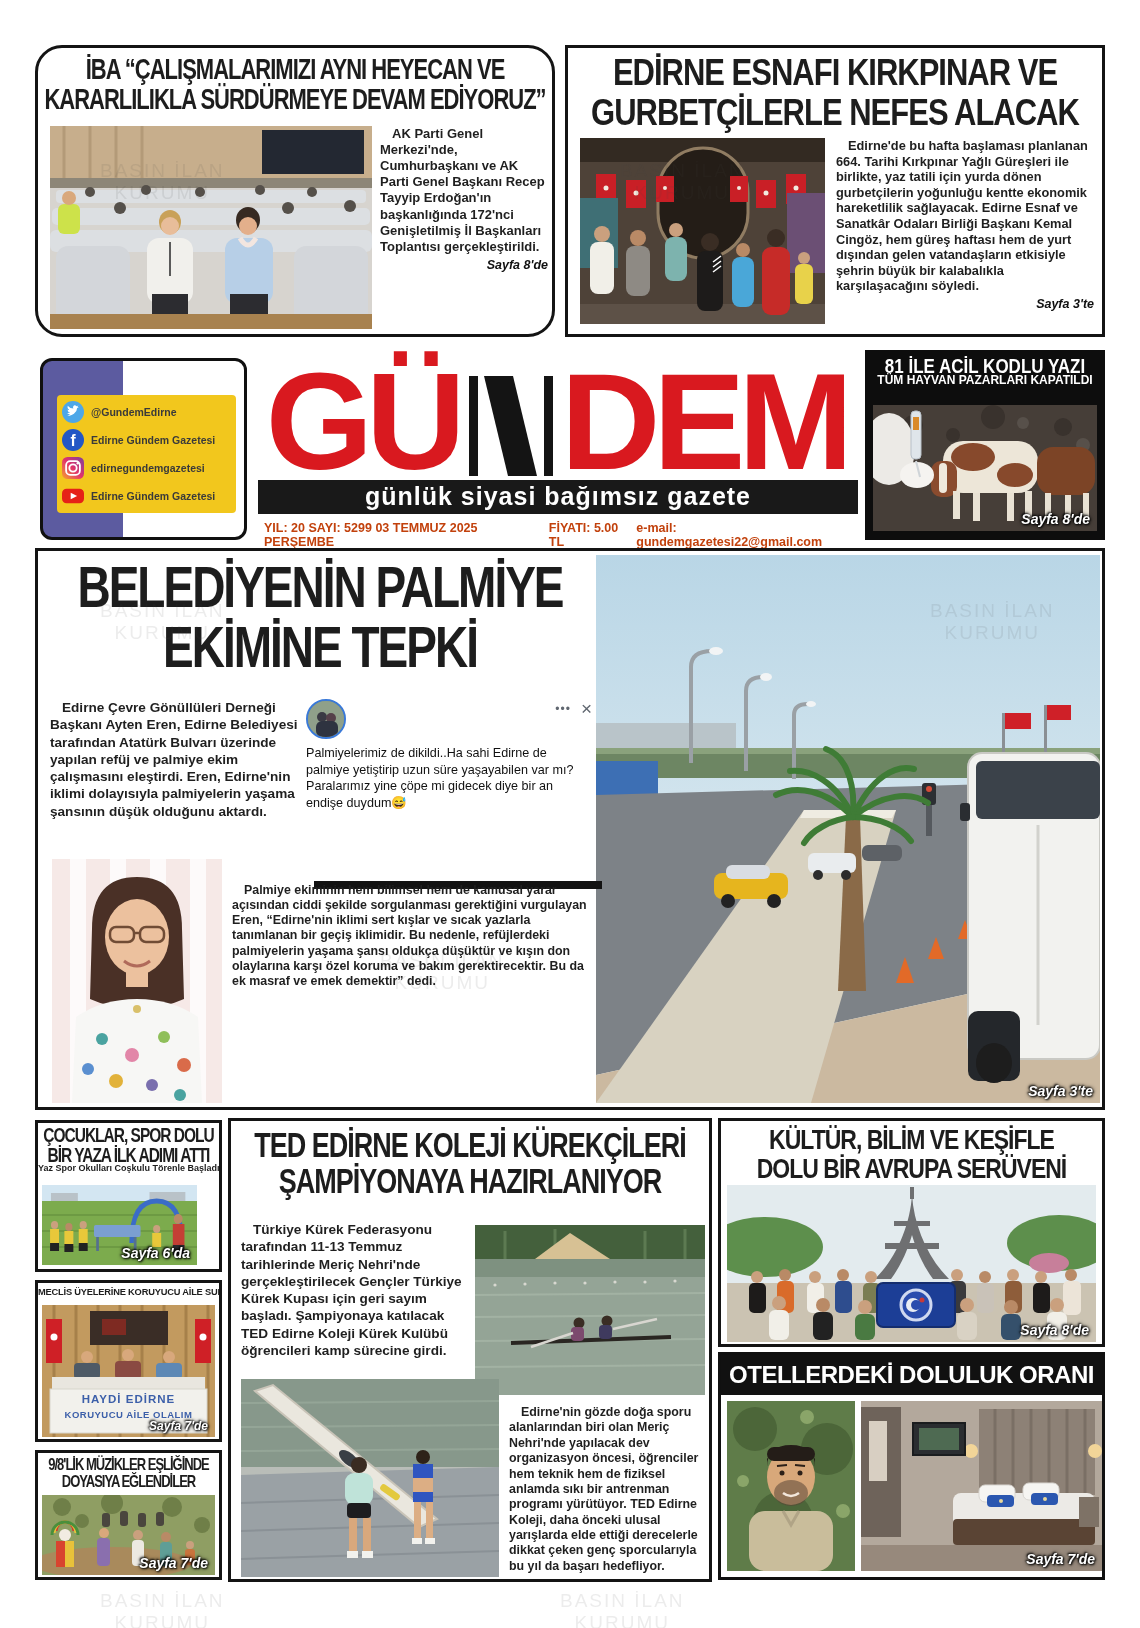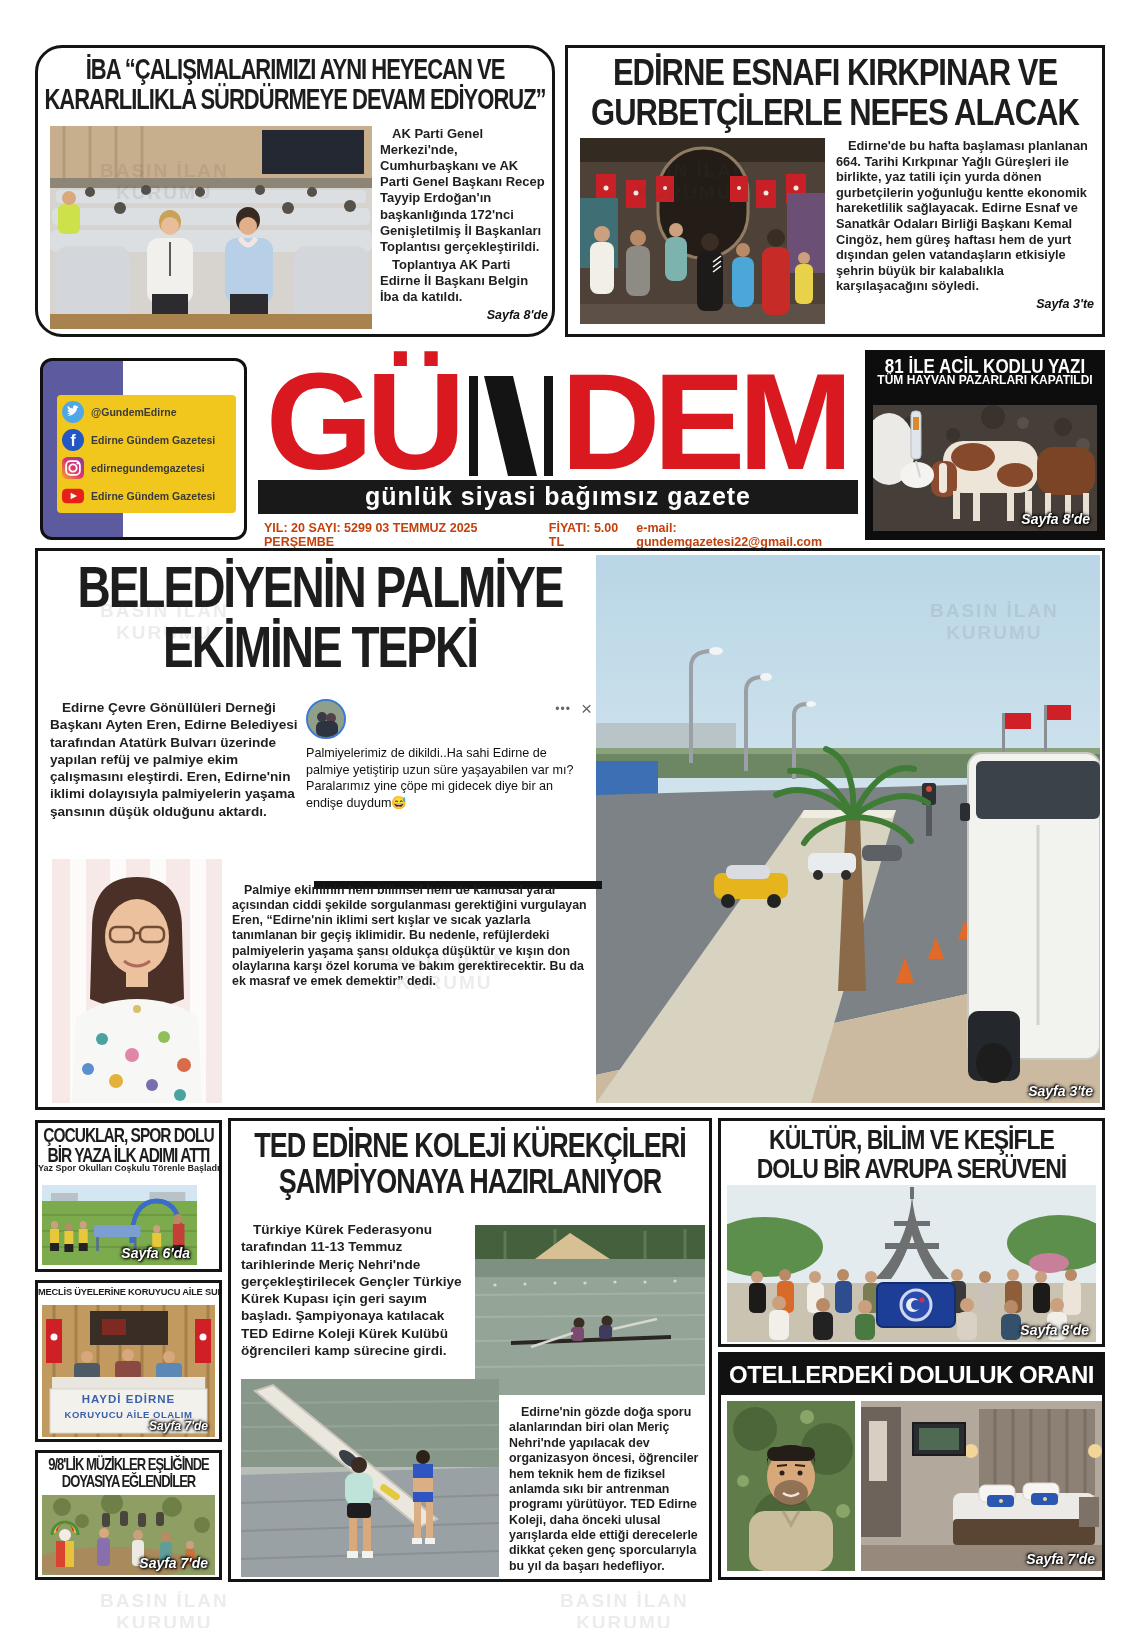--- a/index.html
+++ b/index.html
@@ -8,21 +8,21 @@
   .box{position:absolute;border:3px solid #141414;background:#fff;box-sizing:border-box;overflow:hidden;}
   .hl{font-weight:700;font-stretch:condensed;text-align:center;color:#1d1d1d;line-height:1.05;letter-spacing:-1px;}
   .stretch{transform-origin:top center;}
   .photo{position:absolute;overflow:hidden;background:#ccc;}
   .photo svg{display:block;width:100%;height:100%;}
   .refov{position:absolute;right:7px;bottom:4px;color:#fff;font-weight:700;font-style:italic;font-size:14px;
          text-shadow:-1px -1px 2px #000,1px 1px 2px #000,0 0 4px #000;z-index:5;}
   .refin{font-weight:700;font-style:italic;font-size:12.5px;color:#101010;text-align:right;margin-top:3px;}
   .btx{position:absolute;color:#1f1f1f;font-weight:700;}
   .btx p{margin:0 0 2px 0;text-indent:12px;}
-  .wm{position:absolute;color:rgba(70,70,70,0.10);font-weight:700;font-size:19px;letter-spacing:2px;
+  .wm{position:absolute;color:rgba(70,70,70,0.10);font-weight:400;font-size:19px;letter-spacing:2px;
       text-align:center;line-height:1.15;pointer-events:none;z-index:9;}
   
   .social-card{position:absolute;left:40px;top:358px;width:207px;height:182px;border:3px solid #101010;border-radius:12px;
       background:linear-gradient(90deg,#5c5ba0 0px,#5c5ba0 80px,#ffffff 80px);box-sizing:border-box;}
   .social-panel{position:absolute;left:14px;top:34px;right:8px;bottom:24px;background:#f2c71d;border-radius:4px;
       display:flex;flex-direction:column;justify-content:space-around;padding:3px 5px;box-sizing:border-box;}
   .srow{display:flex;align-items:center;gap:7px;}
   .srow .lbl{font-size:10.5px;font-weight:700;color:#3a3a3a;}
   .sicon{width:22px;height:22px;flex:0 0 22px;}
   .logo{position:absolute;left:252px;top:352px;width:608px;height:126px;display:flex;align-items:flex-end;justify-content:center;}
@@ -102,21 +102,20 @@
         <ellipse cx="198" cy="94" rx="12" ry="13" fill="#372a22"></ellipse>
         <circle cx="198" cy="100" r="9" fill="#e3af8b"></circle>
         <rect x="175" y="112" width="48" height="66" rx="12" fill="#b7cfe7"></rect>
         <path d="M190,112 q8,14 16,0" stroke="#f3e6e0" stroke-width="5" fill="none"></path>
         <rect x="180" y="168" width="38" height="28" fill="#2c2c30"></rect>
         <rect y="188" width="322" height="15" fill="#a8824f"></rect>
       </svg>
     </div>
     <div class="btx" style="left:342px;top:78px;width:168px;font-size:13px;line-height:1.24;">
       <p>AK Parti Genel Merkezi'nde, Cumhurbaşkanı ve AK Parti Genel Başkanı Recep Tayyip Erdoğan'ın başkanlığında 172'nci Genişletilmiş İl Başkanları Toplantısı gerçekleştirildi.</p>
-      <p>Toplantıya AK Parti Edirne İl Başkanı Belgin İba da katıldı.</p>
       <div class="refin">Sayfa 8'de</div>
     </div>
   </div>
 
   <div class="box" style="left:565px;top:45px;width:540px;height:292px;">
     <div class="hl stretch" style="font-size:31px;margin-top:5px;transform:scaleY(1.22);">
       <div>EDİRNE ESNAFI KIRKPINAR VE</div>
       <div>GURBETÇİLERLE NEFES ALACAK</div>
     </div>
     <div class="photo" style="left:12px;top:90px;width:245px;height:186px;">

